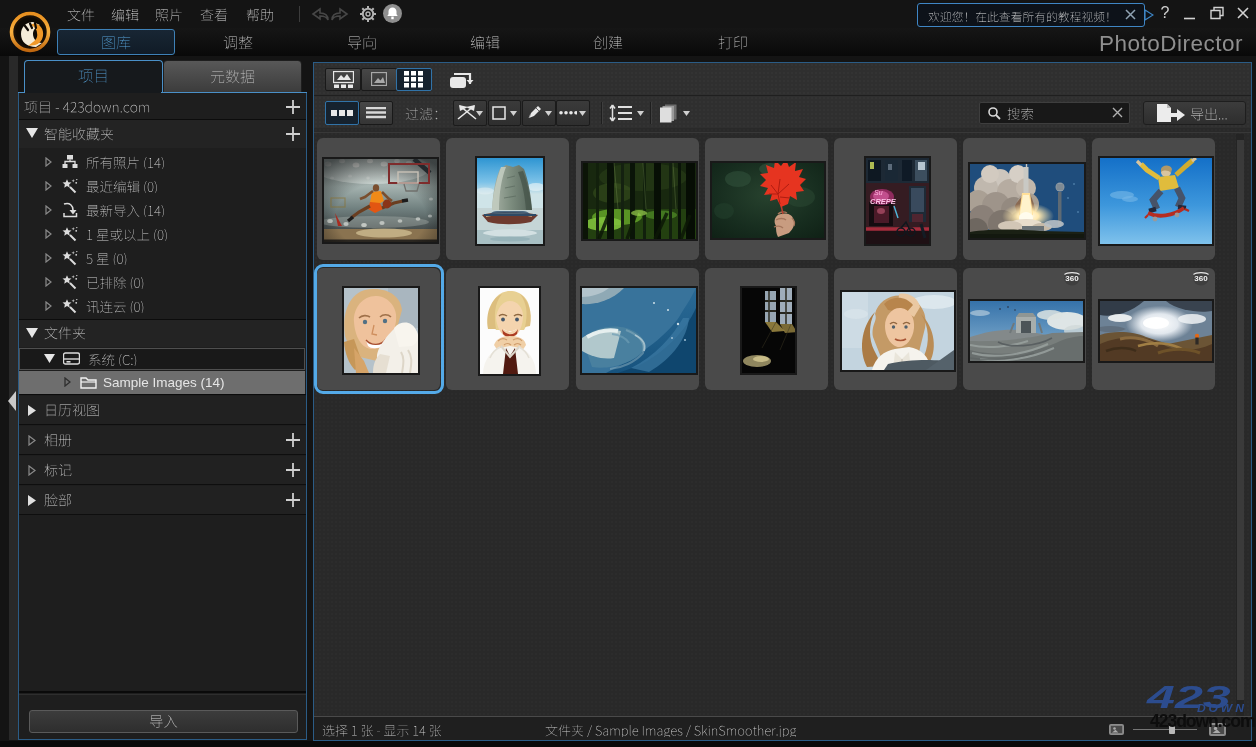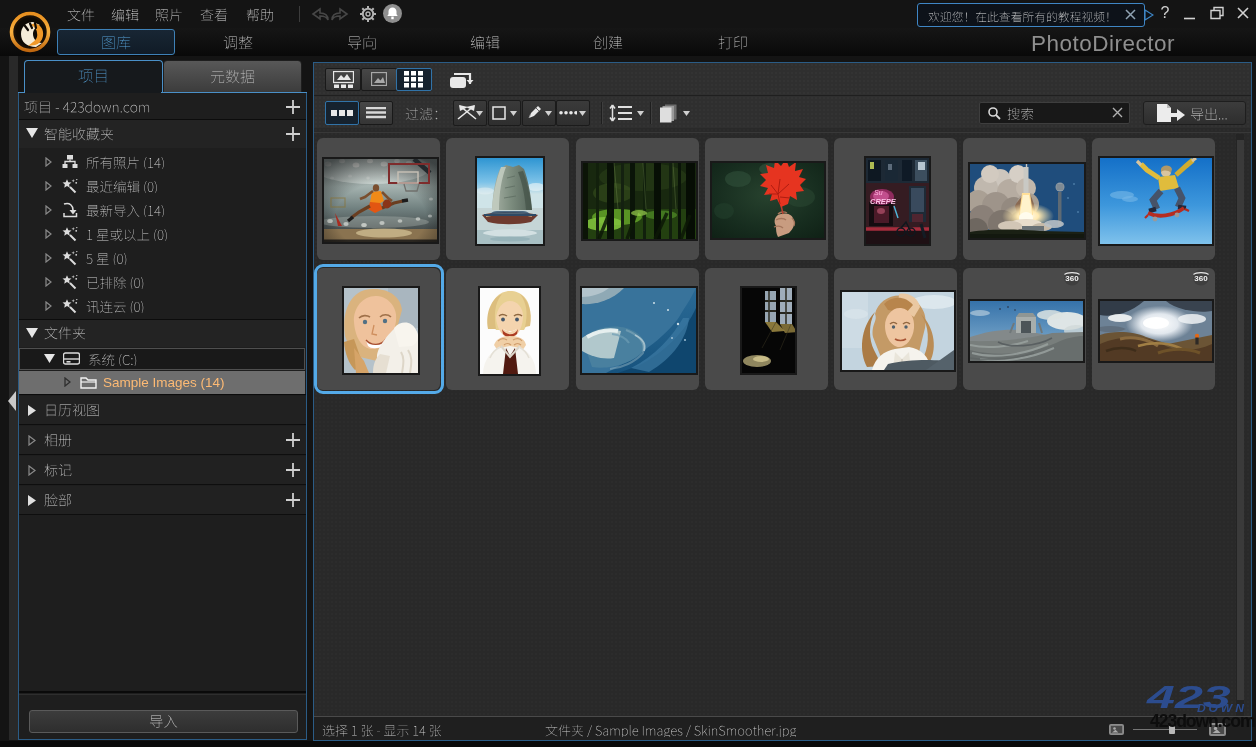--- a/index.html
+++ b/index.html
@@ -88,21 +88,21 @@
       </svg></div>
     <div class="ab" style="left:470.0px;top:35.0px"><svg style="" width="30.0" height="15.0" viewBox="0 -880 2000 1000">
         <path d="M69 -195Q68 -199 66 -206Q64 -212 62 -218Q60 -225 58 -229Q71 -231 88 -250Q104 -269 126 -297Q137 -311 160 -343Q182 -375 210 -418Q239 -462 268 -512Q298 -563 322 -614L352 -600Q314 -529 272 -460Q230 -391 186 -329Q142 -267 97 -217V-216Q97 -216 93 -214Q89 -212 83 -209Q77 -206 73 -202Q69 -199 69 -195ZM69 -195V-223L91 -239L333 -289Q333 -282 334 -274Q335 -267 336 -262Q251 -243 200 -231Q149 -219 123 -212Q97 -206 86 -202Q75 -198 69 -195ZM63 -432Q62 -436 60 -442Q58 -449 56 -456Q54 -462 52 -466Q63 -468 76 -486Q89 -504 105 -531Q113 -544 130 -574Q146 -604 167 -645Q188 -686 208 -733Q228 -780 244 -827L276 -815Q250 -749 220 -684Q190 -619 158 -560Q125 -502 91 -455V-454Q91 -454 87 -452Q83 -450 77 -446Q71 -443 67 -440Q63 -436 63 -432ZM63 -432V-460L85 -473L268 -496Q267 -490 268 -482Q268 -474 268 -469Q205 -460 166 -454Q128 -448 107 -444Q86 -440 77 -438Q68 -435 63 -432ZM53 -38Q108 -56 184 -84Q259 -111 341 -139L345 -112Q269 -84 194 -57Q120 -30 62 -9ZM621 -379H650V35H621ZM752 -380H781V34H752ZM887 -402H917V27Q917 40 914 48Q910 55 899 59Q889 63 872 64Q854 65 825 65Q824 59 821 51Q818 43 814 37Q837 38 854 38Q870 38 876 38Q887 37 887 27ZM426 -716H455V-500Q455 -441 452 -372Q448 -302 438 -228Q428 -155 408 -84Q388 -12 356 51Q354 48 349 44Q344 41 340 38Q335 34 331 33Q363 -28 382 -97Q401 -166 410 -237Q420 -308 423 -376Q426 -443 426 -500ZM441 -716H913V-513H441V-542H883V-686H441ZM473 -401H906V-372H502V63H473ZM493 -184H904V-155H493ZM620 -826 644 -835Q664 -807 682 -772Q699 -737 707 -711L680 -700Q673 -726 656 -762Q639 -797 620 -826Z M1056 -702H1410V-672H1056ZM1259 -561H1288V65H1259ZM1052 -149Q1099 -158 1160 -170Q1222 -183 1291 -198Q1360 -212 1430 -227L1433 -199Q1333 -177 1234 -156Q1136 -134 1061 -118ZM1089 -353Q1088 -357 1086 -363Q1085 -369 1083 -374Q1081 -380 1079 -384Q1089 -386 1099 -410Q1109 -434 1121 -468Q1127 -484 1140 -521Q1152 -558 1166 -608Q1180 -659 1194 -716Q1207 -773 1215 -829L1246 -821Q1232 -743 1212 -663Q1191 -583 1166 -510Q1142 -436 1116 -376V-375Q1116 -375 1112 -373Q1108 -371 1102 -368Q1097 -364 1093 -360Q1089 -357 1089 -353ZM1089 -353V-383L1119 -395H1410V-366H1157Q1130 -366 1112 -362Q1095 -358 1089 -353ZM1851 -516H1880V71H1851ZM1529 -767V-627H1854V-767ZM1500 -796H1883V-598H1500ZM1433 -522H1950V-492H1433ZM1525 -375H1862V-345H1525ZM1525 -225H1866V-195H1525ZM1512 -516H1541V-48L1512 -44ZM1404 -54Q1468 -58 1556 -64Q1645 -70 1748 -77Q1850 -84 1954 -91L1953 -64Q1854 -56 1754 -48Q1655 -41 1566 -35Q1478 -29 1410 -24Z" fill="#dcdcdc"></path>
       </svg></div>
     <div class="ab" style="left:593.0px;top:35.0px"><svg style="" width="30.0" height="15.0" viewBox="0 -880 2000 1000">
         <path d="M868 -818H898V11Q898 35 889 46Q880 56 863 61Q845 65 808 66Q770 66 701 65Q699 60 696 52Q692 44 687 37Q726 38 758 38Q789 38 811 38Q833 37 842 37Q856 36 862 30Q868 25 868 12ZM669 -712H698V-169H669ZM163 -462H468V-432H163ZM151 -462H181V-14Q181 11 193 20Q205 28 247 28Q258 28 287 28Q316 28 352 28Q387 28 418 28Q448 28 462 28Q488 28 500 17Q513 6 518 -28Q523 -61 525 -127Q531 -122 540 -118Q548 -115 555 -113Q552 -46 544 -8Q537 29 518 44Q500 58 462 58Q456 58 434 58Q413 58 384 58Q355 58 326 58Q297 58 276 58Q255 58 250 58Q212 58 190 52Q169 47 160 32Q151 16 151 -14ZM458 -462H487Q487 -462 487 -455Q487 -448 486 -443Q481 -353 475 -299Q469 -245 461 -217Q453 -189 442 -178Q433 -169 422 -166Q412 -162 395 -161Q382 -161 356 -162Q331 -162 304 -164Q303 -171 301 -178Q299 -186 295 -193Q327 -190 354 -189Q380 -188 390 -188Q401 -188 408 -190Q414 -191 419 -197Q427 -206 434 -233Q441 -260 447 -314Q453 -367 458 -455ZM308 -768 330 -781Q377 -736 426 -684Q475 -631 518 -581Q560 -531 587 -493L565 -475Q538 -513 496 -564Q453 -614 404 -668Q355 -722 308 -768ZM329 -825 359 -818Q313 -716 236 -615Q159 -514 62 -437Q59 -440 54 -442Q50 -445 46 -448Q42 -451 38 -453Q104 -503 160 -565Q216 -627 260 -694Q303 -760 329 -825Z M1325 -603H1943V-573H1325ZM1381 -331H1894V-302H1381ZM1336 -193H1937V-164H1336ZM1605 -831H1634V-33H1605ZM1400 -734H1860V-437H1391V-467H1830V-705H1400ZM1071 -761H1301V-731H1071ZM1133 -474H1297V-445H1119ZM1288 -474H1295L1302 -475L1320 -469Q1293 -267 1228 -134Q1163 -1 1073 70Q1071 67 1066 63Q1062 59 1058 54Q1053 50 1049 48Q1139 -20 1202 -148Q1265 -277 1288 -466ZM1125 -339Q1156 -229 1207 -160Q1258 -91 1328 -54Q1397 -16 1484 -2Q1571 12 1673 12Q1680 12 1708 12Q1735 12 1772 12Q1810 12 1848 12Q1886 12 1915 12Q1944 12 1954 12Q1951 15 1948 20Q1945 26 1942 32Q1940 37 1939 41H1888H1673Q1564 41 1474 26Q1383 11 1311 -28Q1239 -68 1186 -140Q1133 -212 1099 -327ZM1103 -426Q1102 -430 1099 -436Q1096 -441 1094 -447Q1091 -453 1088 -456Q1100 -458 1115 -473Q1130 -488 1144 -510Q1155 -524 1180 -562Q1205 -601 1234 -652Q1262 -703 1284 -755V-759L1298 -768L1322 -754Q1276 -665 1227 -584Q1178 -504 1131 -447V-446Q1131 -446 1127 -444Q1123 -443 1117 -440Q1111 -437 1107 -434Q1103 -430 1103 -426Z" fill="#dcdcdc"></path>
       </svg></div>
     <div class="ab" style="left:718.0px;top:35.0px"><svg style="" width="30.0" height="15.0" viewBox="0 -880 2000 1000">
         <path d="M45 -280Q92 -294 152 -312Q213 -331 281 -353Q349 -375 417 -396L421 -370Q324 -338 228 -306Q132 -273 58 -250ZM53 -617H416V-587H53ZM224 -830H252V10Q252 29 246 38Q239 48 225 52Q210 56 182 57Q154 58 104 58Q103 52 99 44Q95 36 91 29Q132 30 163 30Q194 30 204 29Q224 29 224 10ZM411 -738H954V-709H411ZM727 -728H757V6Q757 31 748 43Q740 55 720 60Q699 64 654 64Q609 65 537 65Q536 61 534 56Q531 50 529 44Q527 38 524 33Q567 34 603 34Q639 35 664 34Q690 34 701 33Q716 32 722 26Q727 21 727 7Z M1129 -464H1451V-434H1129ZM1872 -758H1902V-155Q1902 -133 1895 -122Q1888 -110 1868 -105Q1849 -101 1808 -100Q1768 -99 1707 -99Q1706 -104 1704 -110Q1701 -115 1698 -121Q1696 -127 1693 -132Q1751 -131 1794 -131Q1836 -131 1850 -131Q1864 -132 1868 -136Q1872 -141 1872 -154ZM1549 -758H1889V-728H1578V69H1549ZM1405 -814 1434 -792Q1395 -773 1343 -754Q1291 -736 1234 -720Q1178 -704 1124 -691Q1122 -696 1118 -703Q1115 -710 1112 -715Q1165 -728 1220 -744Q1276 -760 1324 -778Q1373 -796 1405 -814ZM1112 -715H1143V-100L1097 -53Q1095 -58 1092 -64Q1088 -69 1085 -74Q1082 -80 1079 -83Q1087 -88 1100 -103Q1112 -118 1112 -147ZM1097 -53V-82L1121 -101L1446 -191Q1446 -184 1446 -176Q1447 -169 1448 -164Q1357 -138 1296 -120Q1235 -102 1198 -90Q1161 -79 1141 -72Q1121 -66 1112 -62Q1102 -57 1097 -53Z" fill="#dcdcdc"></path>
       </svg></div>
-    <div class="ab" style="left:963px;top:29px;width:280px;height:30px;color:#8f8f8f;font-size:22.5px;text-align:center;line-height:30px;letter-spacing:.5px">PhotoDirector</div>
+    <div class="ab" style="left:963px;top:29px;width:280px;height:30px;color:#8f8f8f;font-size:22.5px;text-align:right;line-height:30px;letter-spacing:.5px">PhotoDirector</div>
     <div class="ab" style="left:9px;top:56px;width:9px;height:684px;background:#292929"></div>
     <svg class="ab" style="left:8px;top:391px;" width="9" height="20" viewBox="0 0 9 20">
       <path d="M8 0L0 10l8 10z" fill="#c9c9c9"></path>
     </svg>
     <div class="ab" style="left:163px;top:60px;width:137px;height:33px;background:linear-gradient(#585858,#3a3a3a);border-radius:4px 4px 0 0;border:1px solid #1e1e1e"></div>
     <div class="ab" style="left:209.5px;top:68.5px"><svg style="" width="45.0" height="15.0" viewBox="0 -880 3000 1000">
         <path d="M605 -443H634V-17Q634 7 645 14Q656 22 690 22Q698 22 720 22Q743 22 771 22Q799 22 823 22Q847 22 859 22Q883 22 895 8Q907 -6 912 -47Q916 -88 917 -169Q922 -166 927 -162Q932 -159 938 -157Q943 -155 947 -153Q945 -72 938 -28Q931 17 914 34Q896 52 859 52Q853 52 828 52Q804 52 774 52Q745 52 721 52Q697 52 691 52Q658 52 639 46Q620 41 612 26Q605 11 605 -17ZM66 -456H935V-426H66ZM150 -745H857V-716H150ZM349 -435H379Q372 -350 357 -274Q342 -197 310 -132Q279 -67 224 -16Q170 35 85 68Q83 64 76 58Q70 52 65 48Q148 16 200 -33Q253 -82 284 -145Q314 -208 328 -282Q343 -355 349 -435Z M1080 -311H1464V-281H1080ZM1057 -635H1529V-606H1057ZM1462 -804 1488 -789Q1469 -754 1444 -716Q1420 -679 1399 -652L1378 -665Q1392 -683 1408 -708Q1423 -733 1438 -758Q1452 -784 1462 -804ZM1280 -831H1310V-408H1280ZM1108 -788 1132 -797Q1155 -766 1174 -728Q1194 -691 1201 -664L1178 -653Q1170 -680 1150 -718Q1130 -757 1108 -788ZM1280 -623 1304 -610Q1281 -566 1244 -522Q1207 -479 1164 -442Q1120 -406 1076 -382Q1073 -389 1067 -396Q1061 -404 1056 -409Q1099 -429 1142 -462Q1185 -496 1222 -538Q1258 -580 1280 -623ZM1304 -604Q1317 -596 1344 -578Q1372 -559 1404 -538Q1436 -517 1462 -498Q1489 -480 1500 -472L1480 -446Q1468 -457 1442 -476Q1417 -496 1386 -518Q1356 -540 1329 -558Q1302 -577 1286 -586ZM1619 -627H1937V-598H1619ZM1645 -816 1674 -811Q1659 -721 1638 -638Q1617 -556 1588 -484Q1560 -413 1524 -357Q1522 -359 1517 -362Q1512 -366 1506 -369Q1501 -372 1497 -374Q1535 -427 1563 -498Q1591 -568 1612 -649Q1632 -730 1645 -816ZM1837 -615 1867 -611Q1841 -442 1794 -314Q1748 -185 1670 -90Q1593 4 1475 71Q1473 68 1470 64Q1466 59 1462 54Q1458 50 1454 47Q1571 -14 1647 -106Q1723 -198 1768 -324Q1813 -451 1837 -615ZM1624 -592Q1648 -449 1692 -324Q1735 -198 1802 -104Q1869 -11 1961 38Q1955 42 1949 49Q1943 56 1939 62Q1846 8 1779 -88Q1712 -184 1668 -312Q1624 -440 1599 -587ZM1140 -159 1164 -180Q1214 -162 1269 -136Q1324 -111 1373 -85Q1422 -59 1454 -36L1430 -14Q1399 -37 1350 -64Q1301 -90 1246 -116Q1191 -141 1140 -159ZM1450 -311H1456L1463 -313L1479 -304Q1449 -201 1386 -129Q1324 -57 1242 -12Q1161 32 1073 56Q1071 50 1066 42Q1061 35 1056 31Q1141 10 1220 -32Q1300 -74 1361 -142Q1422 -209 1450 -304ZM1140 -159Q1161 -189 1182 -227Q1204 -265 1223 -305Q1242 -345 1255 -381L1283 -376Q1269 -339 1250 -298Q1230 -258 1210 -221Q1189 -184 1171 -157Z M2424 -783H2913V-556H2424V-585H2883V-754H2424ZM2409 -783H2438V-485Q2438 -424 2434 -352Q2430 -281 2418 -208Q2406 -134 2382 -64Q2357 7 2316 67Q2313 64 2308 62Q2304 59 2299 56Q2294 53 2290 52Q2331 -8 2354 -76Q2378 -144 2390 -216Q2402 -287 2406 -356Q2409 -425 2409 -485ZM2432 -424H2954V-394H2432ZM2498 -10H2891V19H2498ZM2680 -562H2710V-230H2680ZM2482 -242H2915V66H2885V-213H2512V72H2482ZM2037 -275Q2094 -294 2176 -322Q2258 -351 2343 -382L2348 -352Q2269 -324 2190 -296Q2112 -267 2050 -244ZM2047 -617H2348V-587H2047ZM2192 -830H2222V23Q2222 43 2215 52Q2208 61 2194 65Q2181 69 2154 70Q2128 71 2081 70Q2080 65 2076 57Q2073 49 2069 42Q2107 43 2136 43Q2165 43 2174 42Q2183 42 2188 38Q2192 34 2192 23Z" fill="#cccccc"></path>
       </svg></div>
     <div class="ab" style="left:24px;top:60px;width:137px;height:33px;background:#16191c;border:1.5px solid #4a90c8;border-bottom:none;border-radius:4px 4px 0 0"></div>
     <div class="ab" style="left:77.5px;top:68.2px"><svg style="" width="31.0" height="15.5" viewBox="0 -880 2000 1000">
@@ -237,21 +237,21 @@
         <path d="M329 -231 357 -222Q327 -180 289 -139Q251 -98 210 -62Q169 -26 129 3Q127 0 122 -4Q117 -7 112 -11Q107 -15 102 -17Q164 -58 225 -114Q286 -171 329 -231ZM654 -222 674 -236Q719 -202 766 -161Q814 -120 856 -81Q898 -42 926 -12L905 7Q878 -22 836 -62Q793 -103 746 -145Q698 -187 654 -222ZM499 -313H529V4Q529 22 524 31Q518 40 501 45Q484 50 450 50Q416 51 361 51Q360 44 356 36Q353 27 348 20Q383 21 410 22Q437 22 455 22Q473 21 480 21Q492 20 496 16Q499 13 499 4ZM819 -812 839 -786Q776 -771 692 -758Q609 -745 514 -734Q418 -724 320 -716Q222 -708 131 -702Q130 -708 128 -716Q125 -723 122 -728Q212 -734 310 -742Q408 -751 503 -762Q598 -772 680 -784Q761 -797 819 -812ZM122 -263Q122 -267 120 -273Q118 -279 116 -285Q114 -291 111 -296Q130 -298 166 -313Q201 -328 247 -351Q272 -363 322 -391Q372 -419 437 -459Q502 -499 572 -546Q643 -593 709 -644L736 -624Q587 -514 441 -428Q295 -343 152 -280V-279Q152 -279 148 -278Q143 -277 137 -274Q131 -272 126 -269Q122 -266 122 -263ZM122 -263V-287L154 -304L830 -349Q829 -342 829 -334Q829 -326 829 -321Q671 -310 558 -302Q445 -295 370 -290Q294 -284 248 -280Q202 -276 177 -274Q152 -271 140 -268Q129 -266 122 -263ZM187 -463Q187 -467 186 -473Q184 -479 182 -486Q180 -492 178 -496Q190 -497 208 -508Q227 -520 248 -537Q260 -546 284 -566Q309 -587 340 -616Q371 -644 404 -678Q436 -711 465 -745L494 -730Q426 -656 356 -592Q286 -529 217 -482V-481Q217 -481 212 -480Q208 -478 202 -476Q196 -473 192 -470Q187 -467 187 -463ZM187 -463V-488L214 -501L543 -519Q542 -512 542 -504Q541 -495 541 -490Q426 -484 358 -480Q290 -475 256 -472Q221 -470 208 -468Q194 -466 187 -463ZM686 -448 711 -460Q751 -427 792 -388Q833 -348 868 -310Q902 -273 923 -244L898 -229Q877 -259 842 -298Q807 -336 766 -376Q725 -415 686 -448Z M1752 -558 1777 -571Q1804 -536 1834 -496Q1863 -456 1889 -419Q1915 -382 1931 -355L1905 -338Q1889 -365 1864 -403Q1838 -441 1809 -482Q1780 -523 1752 -558ZM1418 -671H1939V-642H1418ZM1716 -359H1745V-9Q1745 7 1751 12Q1757 16 1779 16Q1786 16 1807 16Q1828 16 1850 16Q1873 16 1881 16Q1895 16 1902 8Q1909 -1 1912 -28Q1915 -55 1916 -112Q1921 -107 1929 -104Q1937 -100 1944 -98Q1943 -41 1938 -10Q1933 22 1920 34Q1908 46 1884 46Q1880 46 1865 46Q1850 46 1831 46Q1812 46 1797 46Q1782 46 1778 46Q1754 46 1740 42Q1727 38 1722 26Q1716 14 1716 -9ZM1528 -357H1558Q1555 -268 1544 -200Q1534 -133 1510 -84Q1487 -35 1444 0Q1402 34 1334 58Q1332 54 1329 50Q1326 46 1322 42Q1319 38 1315 36Q1380 14 1421 -18Q1462 -51 1484 -98Q1507 -144 1516 -208Q1526 -272 1528 -357ZM1417 -367V-392L1444 -406L1868 -441Q1868 -435 1869 -428Q1870 -420 1871 -415Q1751 -404 1672 -397Q1593 -390 1544 -385Q1496 -380 1470 -377Q1445 -374 1434 -372Q1423 -370 1417 -367ZM1609 -822 1635 -831Q1655 -798 1675 -758Q1695 -719 1705 -693L1677 -680Q1667 -708 1648 -748Q1628 -788 1609 -822ZM1417 -367Q1416 -372 1413 -378Q1410 -384 1407 -390Q1404 -396 1401 -399Q1413 -402 1428 -408Q1443 -413 1455 -425Q1466 -436 1488 -465Q1511 -494 1538 -530Q1565 -566 1588 -600Q1612 -633 1625 -652H1663Q1647 -627 1622 -592Q1596 -556 1568 -518Q1539 -480 1513 -446Q1487 -413 1469 -392Q1469 -392 1464 -390Q1458 -389 1450 -386Q1443 -384 1436 -381Q1428 -378 1422 -374Q1417 -371 1417 -367ZM1065 -195Q1064 -199 1062 -206Q1060 -212 1058 -218Q1056 -225 1054 -229Q1067 -231 1086 -250Q1104 -269 1128 -297Q1140 -311 1166 -342Q1191 -374 1223 -418Q1255 -461 1288 -512Q1322 -563 1350 -614L1380 -599Q1314 -491 1241 -391Q1168 -291 1094 -217V-216Q1094 -216 1090 -214Q1085 -212 1080 -209Q1074 -206 1070 -202Q1065 -199 1065 -195ZM1065 -195V-223L1088 -239L1361 -292Q1361 -286 1362 -278Q1363 -271 1364 -266Q1268 -246 1210 -234Q1153 -221 1124 -214Q1095 -207 1083 -203Q1071 -199 1065 -195ZM1059 -432Q1058 -436 1056 -442Q1054 -449 1052 -456Q1050 -463 1047 -467Q1059 -469 1074 -486Q1089 -504 1106 -531Q1116 -544 1135 -574Q1154 -604 1178 -646Q1201 -687 1226 -734Q1250 -781 1269 -828L1300 -814Q1269 -748 1234 -684Q1199 -619 1162 -560Q1125 -502 1087 -455V-454Q1087 -454 1083 -452Q1079 -450 1073 -446Q1067 -443 1063 -440Q1059 -436 1059 -432ZM1059 -432V-460L1082 -474L1289 -500Q1288 -494 1288 -486Q1288 -478 1289 -473Q1217 -462 1174 -455Q1130 -448 1107 -444Q1084 -440 1074 -438Q1064 -435 1059 -432ZM1049 -38Q1089 -47 1139 -58Q1189 -70 1246 -84Q1302 -97 1361 -111L1363 -82Q1280 -63 1199 -44Q1118 -24 1056 -8Z M2464 191Q2397 82 2358 -40Q2319 -161 2319 -306Q2319 -451 2358 -573Q2397 -695 2464 -804L2485 -790Q2419 -686 2386 -562Q2352 -438 2352 -306Q2352 -174 2386 -50Q2419 74 2485 178Z M2881 13Q2814 13 2759 -14Q2704 -40 2664 -90Q2624 -140 2602 -210Q2581 -279 2581 -365Q2581 -451 2603 -520Q2625 -589 2665 -638Q2705 -687 2762 -713Q2818 -739 2887 -739Q2950 -739 2997 -712Q3044 -686 3072 -653L3049 -628Q3020 -662 2979 -683Q2938 -704 2887 -704Q2804 -704 2744 -662Q2684 -621 2652 -545Q2620 -469 2620 -365Q2620 -261 2652 -184Q2684 -107 2743 -64Q2802 -22 2883 -22Q2940 -22 2985 -45Q3030 -68 3071 -114L3094 -90Q3053 -42 3002 -14Q2952 13 2881 13Z M3253 -415Q3238 -415 3226 -426Q3213 -437 3213 -458Q3213 -480 3226 -492Q3238 -503 3253 -503Q3269 -503 3282 -492Q3294 -480 3294 -458Q3294 -437 3282 -426Q3269 -415 3253 -415ZM3253 13Q3238 13 3226 2Q3213 -10 3213 -30Q3213 -52 3226 -64Q3238 -75 3253 -75Q3269 -75 3282 -64Q3294 -52 3294 -30Q3294 -10 3282 2Q3269 13 3253 13Z M3424 191 3402 178Q3468 74 3502 -50Q3536 -174 3536 -306Q3536 -438 3502 -562Q3468 -686 3402 -790L3424 -804Q3492 -695 3530 -573Q3569 -451 3569 -306Q3569 -161 3530 -40Q3492 82 3424 191Z" fill="#dcdcdc"></path>
       </svg></div>
     <div class="ab" style="left:19px;top:371px;width:286px;height:23px;background:#6e6e6e"></div>
     <svg class="ab" style="left:64px;top:377px;" width="7" height="10" viewBox="0 0 7 10">
       <path d="M1 1l5 4-5 4z" fill="none" stroke="#2e2e2e" stroke-width="1.3"></path>
     </svg>
     <svg class="ab" style="left:80px;top:375px;" width="17" height="14" viewBox="0 0 17 14">
       <path d="M1 3h5l2 2h8v8H1z" fill="none" stroke="#f2f2f2" stroke-width="1.4"></path>
       <path d="M1 7h15" stroke="#f2f2f2" stroke-width="1.2"></path>
     </svg>
-    <div class="ab" style="left:103px;top:371px;height:26px;line-height:23px;color:#fdba74;font-size:13.5px">Sample Images (14)</div>
+    <div class="ab" style="left:103px;top:371px;height:26px;line-height:23px;color:#e5e5e5;font-size:13.5px">Sample Images (14)</div>
     <div class="ab" style="left:19px;top:394px;width:287px;height:1px;background:#0c0c0c"></div>
     <div class="ab" style="left:19px;top:396px;width:287px;height:29px;background:#212121;border-bottom:1px solid #0e0e0e;box-sizing:border-box"></div>
     <svg class="ab" style="left:28px;top:405px;" width="8" height="11" viewBox="0 0 8 11">
       <path d="M0 0l8 5.5L0 11z" fill="#e0e0e0"></path>
     </svg>
     <div class="ab" style="left:44.0px;top:403.0px"><svg style="" width="56.0" height="14.0" viewBox="0 -880 4000 1000">
         <path d="M199 -755H812V52H782V-725H229V60H199ZM217 -398H795V-369H217ZM215 -34H798V-5H215Z M1147 -771H1942V-742H1147ZM1133 -771H1163V-489Q1163 -429 1160 -358Q1157 -288 1148 -214Q1138 -140 1120 -68Q1102 3 1072 65Q1070 62 1065 58Q1060 55 1056 52Q1051 48 1047 47Q1077 -14 1094 -83Q1111 -152 1120 -223Q1128 -294 1130 -362Q1133 -430 1133 -489ZM1251 -494H1856V-465H1251ZM1844 -494H1873Q1873 -494 1873 -490Q1873 -486 1873 -482Q1873 -477 1873 -474Q1866 -342 1858 -250Q1851 -159 1842 -100Q1834 -42 1824 -10Q1813 23 1799 37Q1787 50 1773 55Q1759 60 1736 61Q1714 62 1672 60Q1629 59 1582 55Q1581 48 1579 40Q1577 32 1573 25Q1626 30 1670 31Q1714 32 1730 32Q1747 33 1756 30Q1766 28 1773 20Q1786 8 1796 -24Q1806 -55 1814 -114Q1822 -173 1830 -264Q1837 -356 1844 -487ZM1503 -682H1532Q1530 -577 1524 -482Q1519 -387 1503 -304Q1487 -221 1454 -152Q1422 -82 1368 -27Q1313 28 1230 66Q1227 62 1220 56Q1213 50 1208 46Q1290 9 1344 -44Q1397 -98 1428 -166Q1460 -234 1476 -315Q1491 -396 1496 -488Q1501 -580 1503 -682Z M2468 -778H2885V-247H2856V-749H2497V-247H2468ZM2678 -277H2708V-10Q2708 12 2717 19Q2726 26 2753 26H2868Q2891 26 2902 13Q2912 0 2916 -38Q2920 -77 2923 -155Q2931 -148 2939 -144Q2947 -141 2954 -139Q2950 -60 2944 -18Q2937 23 2920 38Q2904 54 2868 54H2755Q2714 54 2696 42Q2678 29 2678 -8ZM2654 -656H2683V-424Q2683 -361 2672 -295Q2662 -229 2632 -164Q2601 -99 2542 -39Q2484 21 2388 71Q2387 67 2384 63Q2381 59 2378 54Q2374 50 2370 47Q2464 -1 2520 -58Q2577 -116 2606 -178Q2635 -239 2644 -302Q2654 -365 2654 -425ZM2073 -654H2365V-624H2073ZM2217 -405 2246 -439V70H2217ZM2245 -436Q2255 -426 2276 -403Q2297 -380 2321 -352Q2345 -325 2366 -302Q2386 -279 2395 -268L2374 -243Q2363 -257 2343 -282Q2323 -306 2300 -334Q2277 -361 2256 -384Q2236 -407 2225 -419ZM2357 -654H2364L2371 -656L2388 -644Q2356 -563 2304 -487Q2253 -411 2192 -348Q2132 -284 2073 -239Q2071 -243 2067 -248Q2063 -252 2059 -256Q2055 -259 2051 -261Q2110 -303 2170 -364Q2229 -426 2278 -498Q2328 -571 2357 -645ZM2178 -812 2199 -828Q2230 -800 2258 -765Q2287 -730 2301 -704L2277 -684Q2263 -712 2235 -748Q2207 -784 2178 -812Z M3096 -781H3904V70H3874V-752H3126V70H3096ZM3110 -7H3896V22H3110ZM3392 -290 3407 -314Q3445 -306 3488 -294Q3530 -281 3568 -266Q3607 -252 3632 -239L3618 -213Q3592 -226 3554 -241Q3515 -256 3473 -269Q3431 -282 3392 -290ZM3422 -708 3450 -699Q3422 -652 3384 -608Q3347 -565 3305 -528Q3263 -491 3220 -462Q3218 -465 3213 -468Q3208 -472 3203 -476Q3198 -479 3194 -481Q3260 -522 3322 -582Q3383 -641 3422 -708ZM3692 -629H3699L3705 -631L3723 -619Q3686 -556 3626 -505Q3565 -454 3492 -414Q3418 -375 3340 -347Q3263 -319 3190 -302Q3188 -306 3186 -311Q3183 -316 3180 -320Q3177 -325 3174 -327Q3246 -342 3322 -368Q3398 -395 3470 -432Q3541 -470 3599 -518Q3657 -565 3692 -622ZM3353 -589Q3398 -528 3472 -478Q3547 -427 3638 -391Q3729 -355 3824 -337Q3820 -333 3814 -326Q3809 -319 3806 -312Q3712 -332 3620 -370Q3528 -408 3452 -460Q3376 -513 3329 -577ZM3372 -629H3703V-600H3354ZM3284 -164 3300 -189Q3350 -183 3406 -173Q3462 -163 3517 -151Q3572 -139 3620 -126Q3668 -114 3702 -102L3687 -75Q3641 -91 3573 -108Q3505 -125 3429 -140Q3353 -156 3284 -164Z" fill="#e0e0e0"></path>
       </svg></div>
     <div class="ab" style="left:19px;top:426px;width:287px;height:29px;background:#212121;border-bottom:1px solid #0e0e0e;box-sizing:border-box"></div>
     <svg class="ab" style="left:28px;top:435px;" width="8" height="11" viewBox="0 0 8 11">

